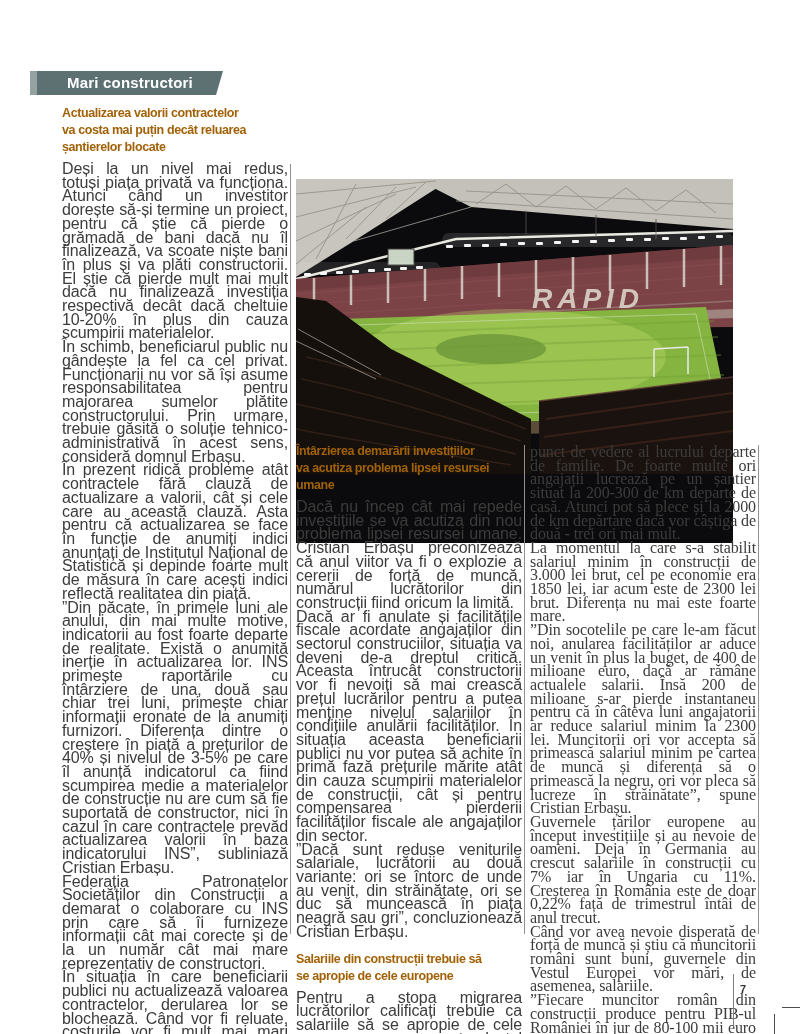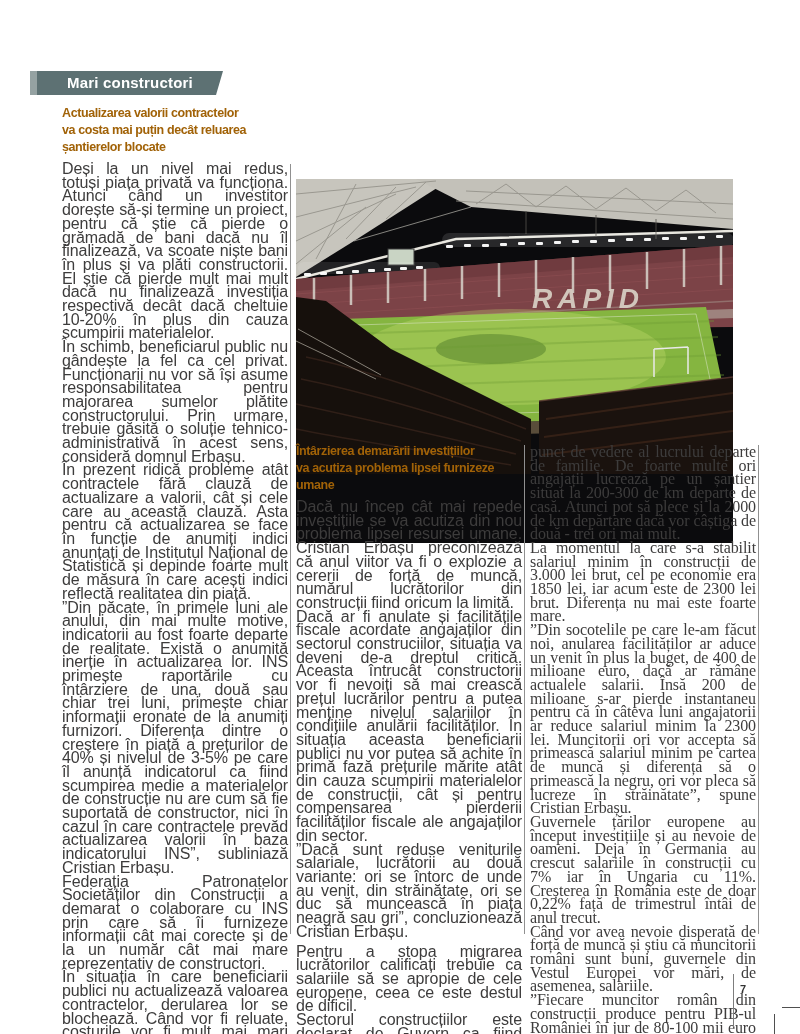--- a/index.html
+++ b/index.html
@@ -153,25 +153,27 @@
         <g stroke="#3a2318" stroke-width="2" opacity="0.85" fill="none">
           <path d="M250,240 L437,214 M248,258 L437,232 M246,276 L437,252"></path>
         </g>
         <path d="M243,222 L437,198" stroke="#5c3a33" stroke-width="1.5" opacity="0.8" fill="none"></path>
       </g>
     </svg>
   </div>
 
   <div class="col" style="left:296px;top:443px;">
     <h2 class="headline">Întârzierea demarării investițiilor
-va acutiza problema lipsei furnizeze
+va acutiza problema lipsei resursei
 umane</h2>
     <div class="bodytext">Dacă nu încep cât mai repede investițiile se va acutiza din nou problema lipsei resursei umane. Cristian Erbașu preconizează că anul viitor va fi o explozie a cererii de forță de muncă, numărul lucrătorilor din construcții fiind oricum la limită.
 Dacă ar fi anulate și facilitățile fiscale acordate angajaților din sectorul construciilor, situația va deveni de-a dreptul critică. Aceasta întrucât constructorii vor fi nevoiți să mai crească prețul lucrărilor pentru a putea menține nivelul salariilor în condițiile anulării facilităților. În situația aceasta beneficiarii publici nu vor putea să achite în primă fază prețurile mărite atât din cauza scumpirii materialelor de construcții, cât și pentru compensarea pierderii facilităților fiscale ale angajaților din sector.
 ”Dacă sunt reduse veniturile salariale, lucrătorii au două variante: ori se întorc de unde au venit, din străinătate, ori se duc să muncească în piața neagră sau gri”, concluzionează Cristian Erbașu.</div>
+    <h2 class="headline subhead">Salariile din construcții trebuie să
+se apropie de cele europene</h2>
     <div class="bodytext">Pentru a stopa migrarea lucrătorilor calificați trebuie ca salariile să se apropie de cele europene, ceea ce este destul de dificil.
 Sectorul construcțiilor este declarat de Guvern ca fiind strategic. Dar este un sector în care oamenii, și mai ales tinerii, sunt foarte greu de atras. Condițiile de muncă sunt grele, atât din punct de vedere fizic, cât și din</div>
   </div>
 
   <div class="col" style="left:530px;top:445px;">
     <div class="bodytext first">punct de vedere al lucrului departe de familie. De foarte multe ori angajații lucrează pe un șantier situat la 200-300 de km departe de casă. Atunci pot să plece și la 2000 de km depărtare dacă vor câștiga de două - trei ori mai mult.
 La momentul la care s-a stabilit salariul minim în construcții de 3.000 lei brut, cel pe economie era 1850 lei, iar acum este de 2300 lei brut. Diferența nu mai este foarte mare.
 ”Din socotelile pe care le-am făcut noi, anularea facilităților ar aduce un venit în plus la buget, de 400 de milioane euro, dacă ar rămâne actualele salarii. Însă 200 de milioane s-ar pierde instantaneu pentru că în câteva luni angajatorii ar reduce salariul minim la 2300 lei. Muncitorii ori vor accepta să primească salariul minim pe cartea de muncă și diferența să o primească la negru, ori vor pleca să lucreze în străinătate”, spune Cristian Erbașu.
 Guvernele țărilor europene au început investițiile și au nevoie de oameni. Deja în Germania au crescut salariile în construcții cu 7% iar în Ungaria cu 11%. Creșterea în România este de doar 0,22% față de trimestrul întâi de anul trecut.
 Când vor avea nevoie disperată de forță de muncă și știu că muncitorii români sunt buni, guvernele din Vestul Europei vor mări, de asemenea, salariile.

